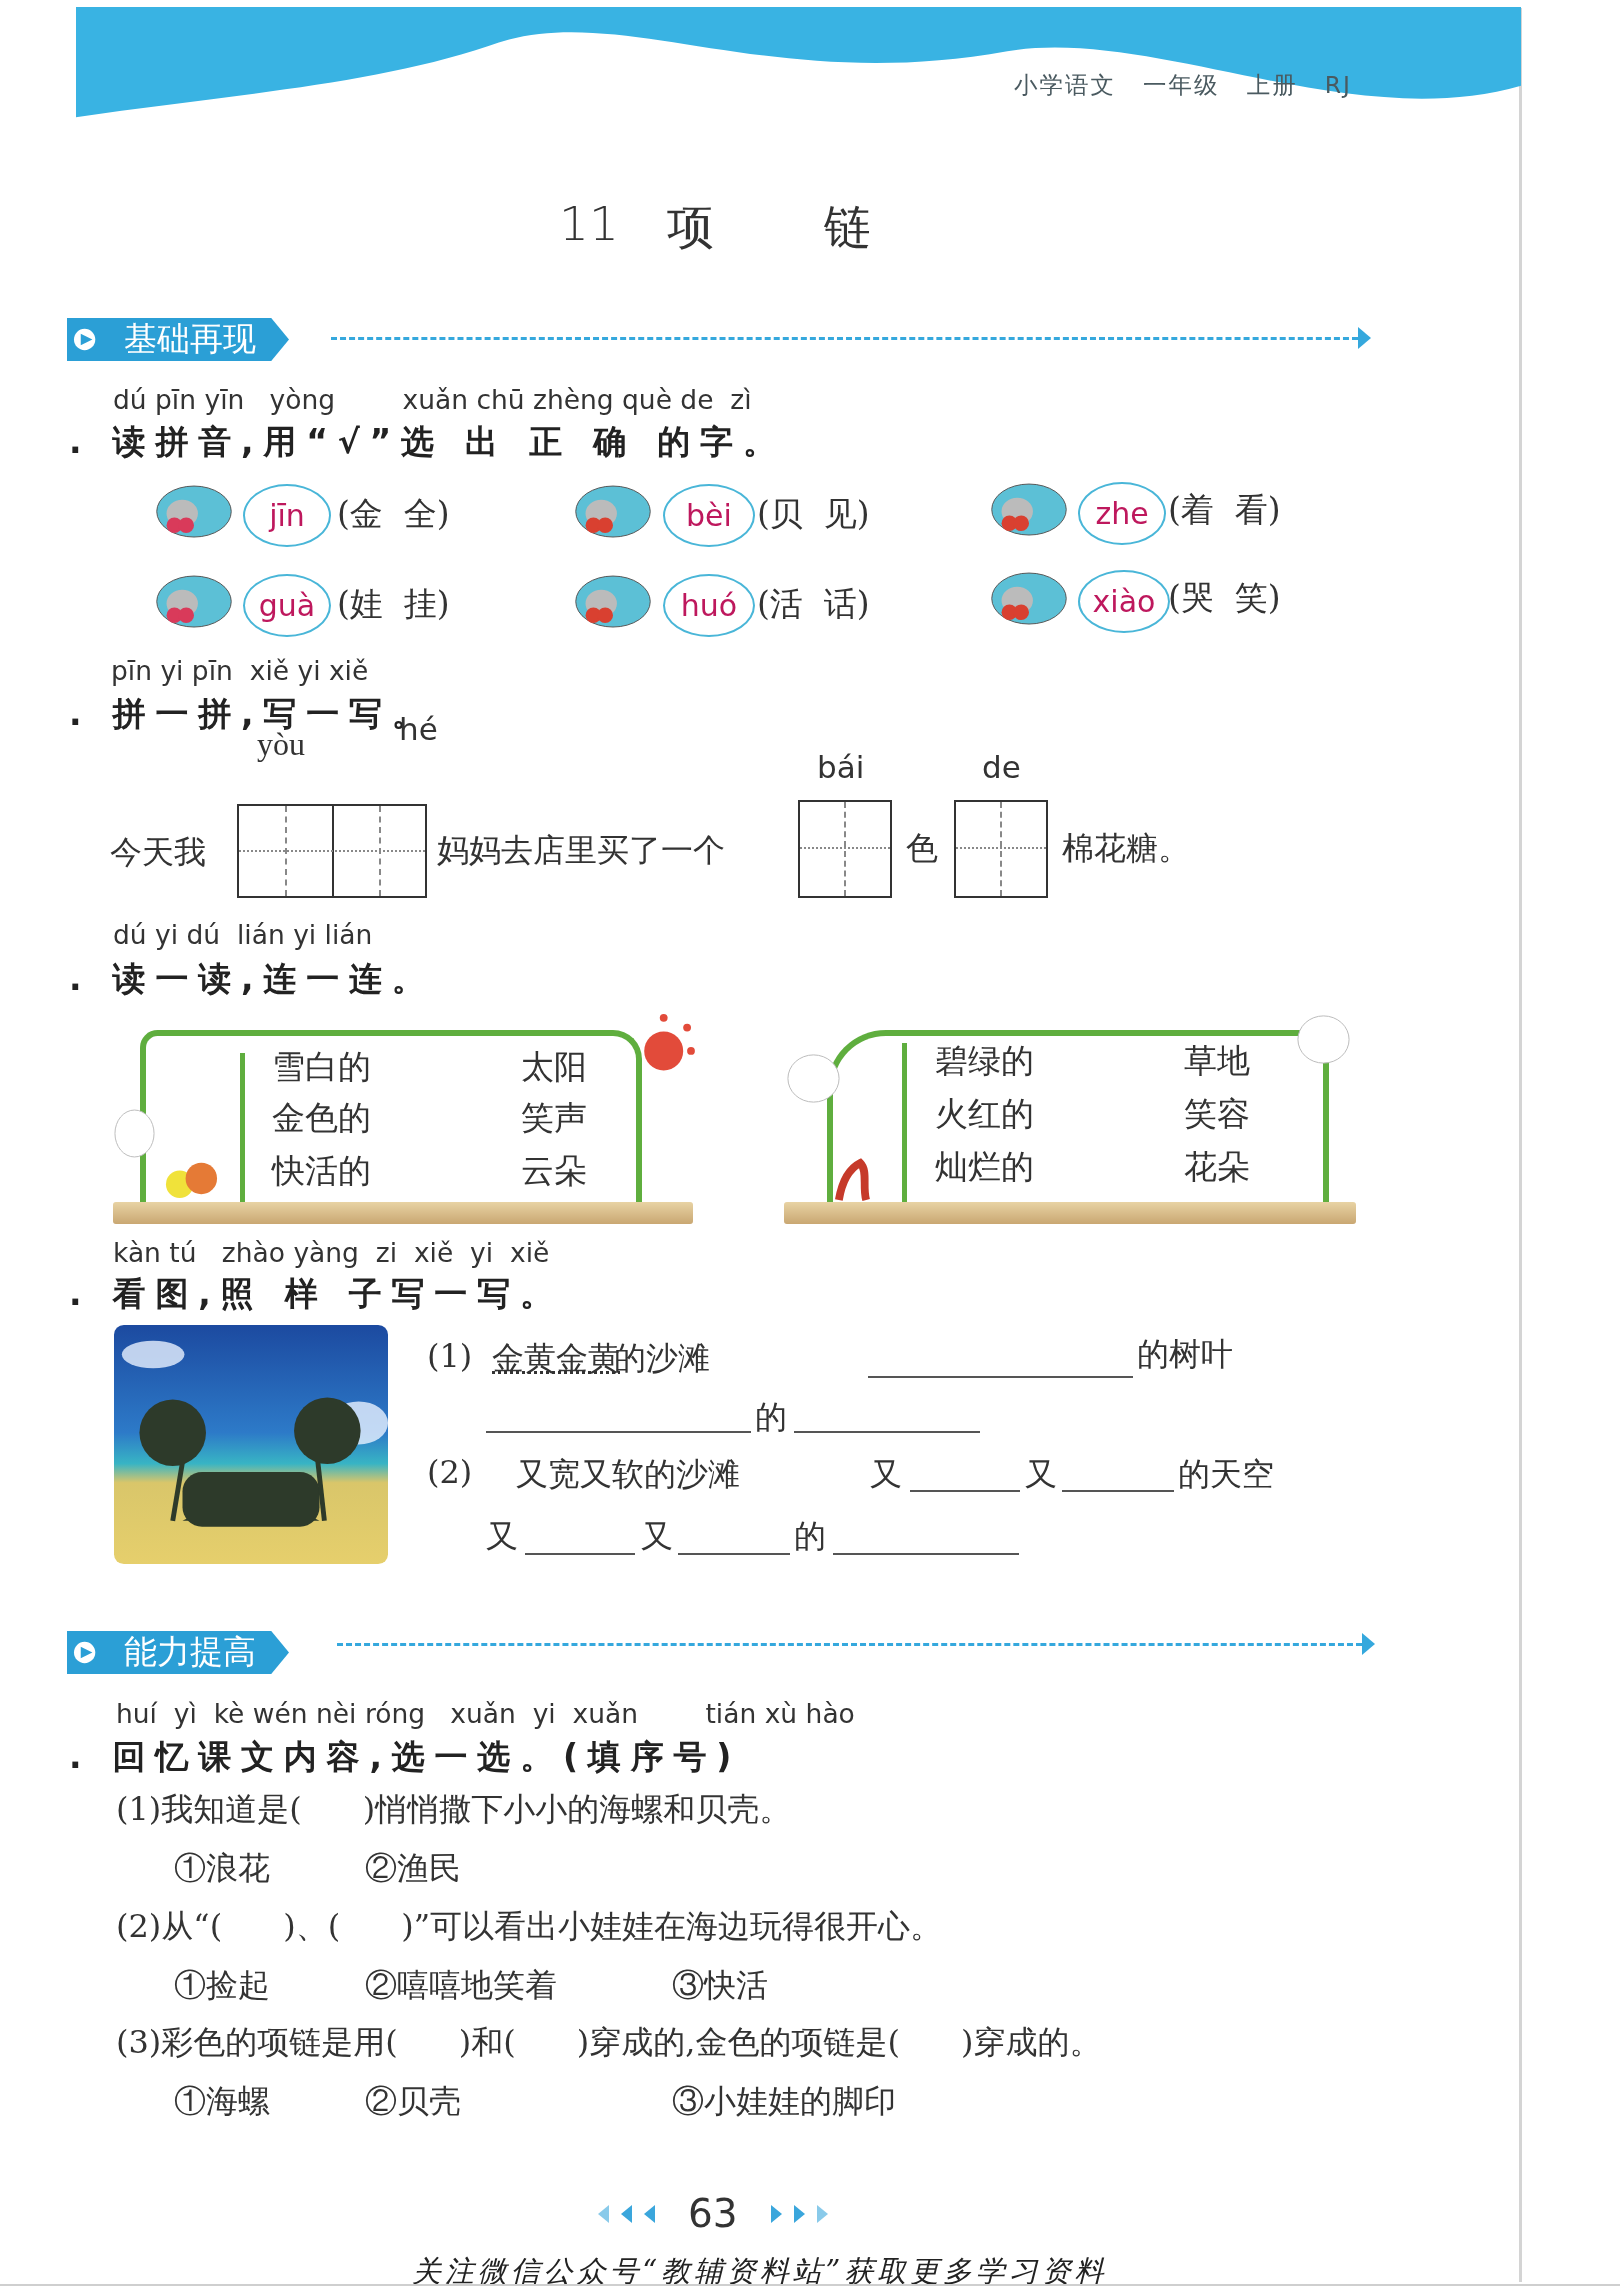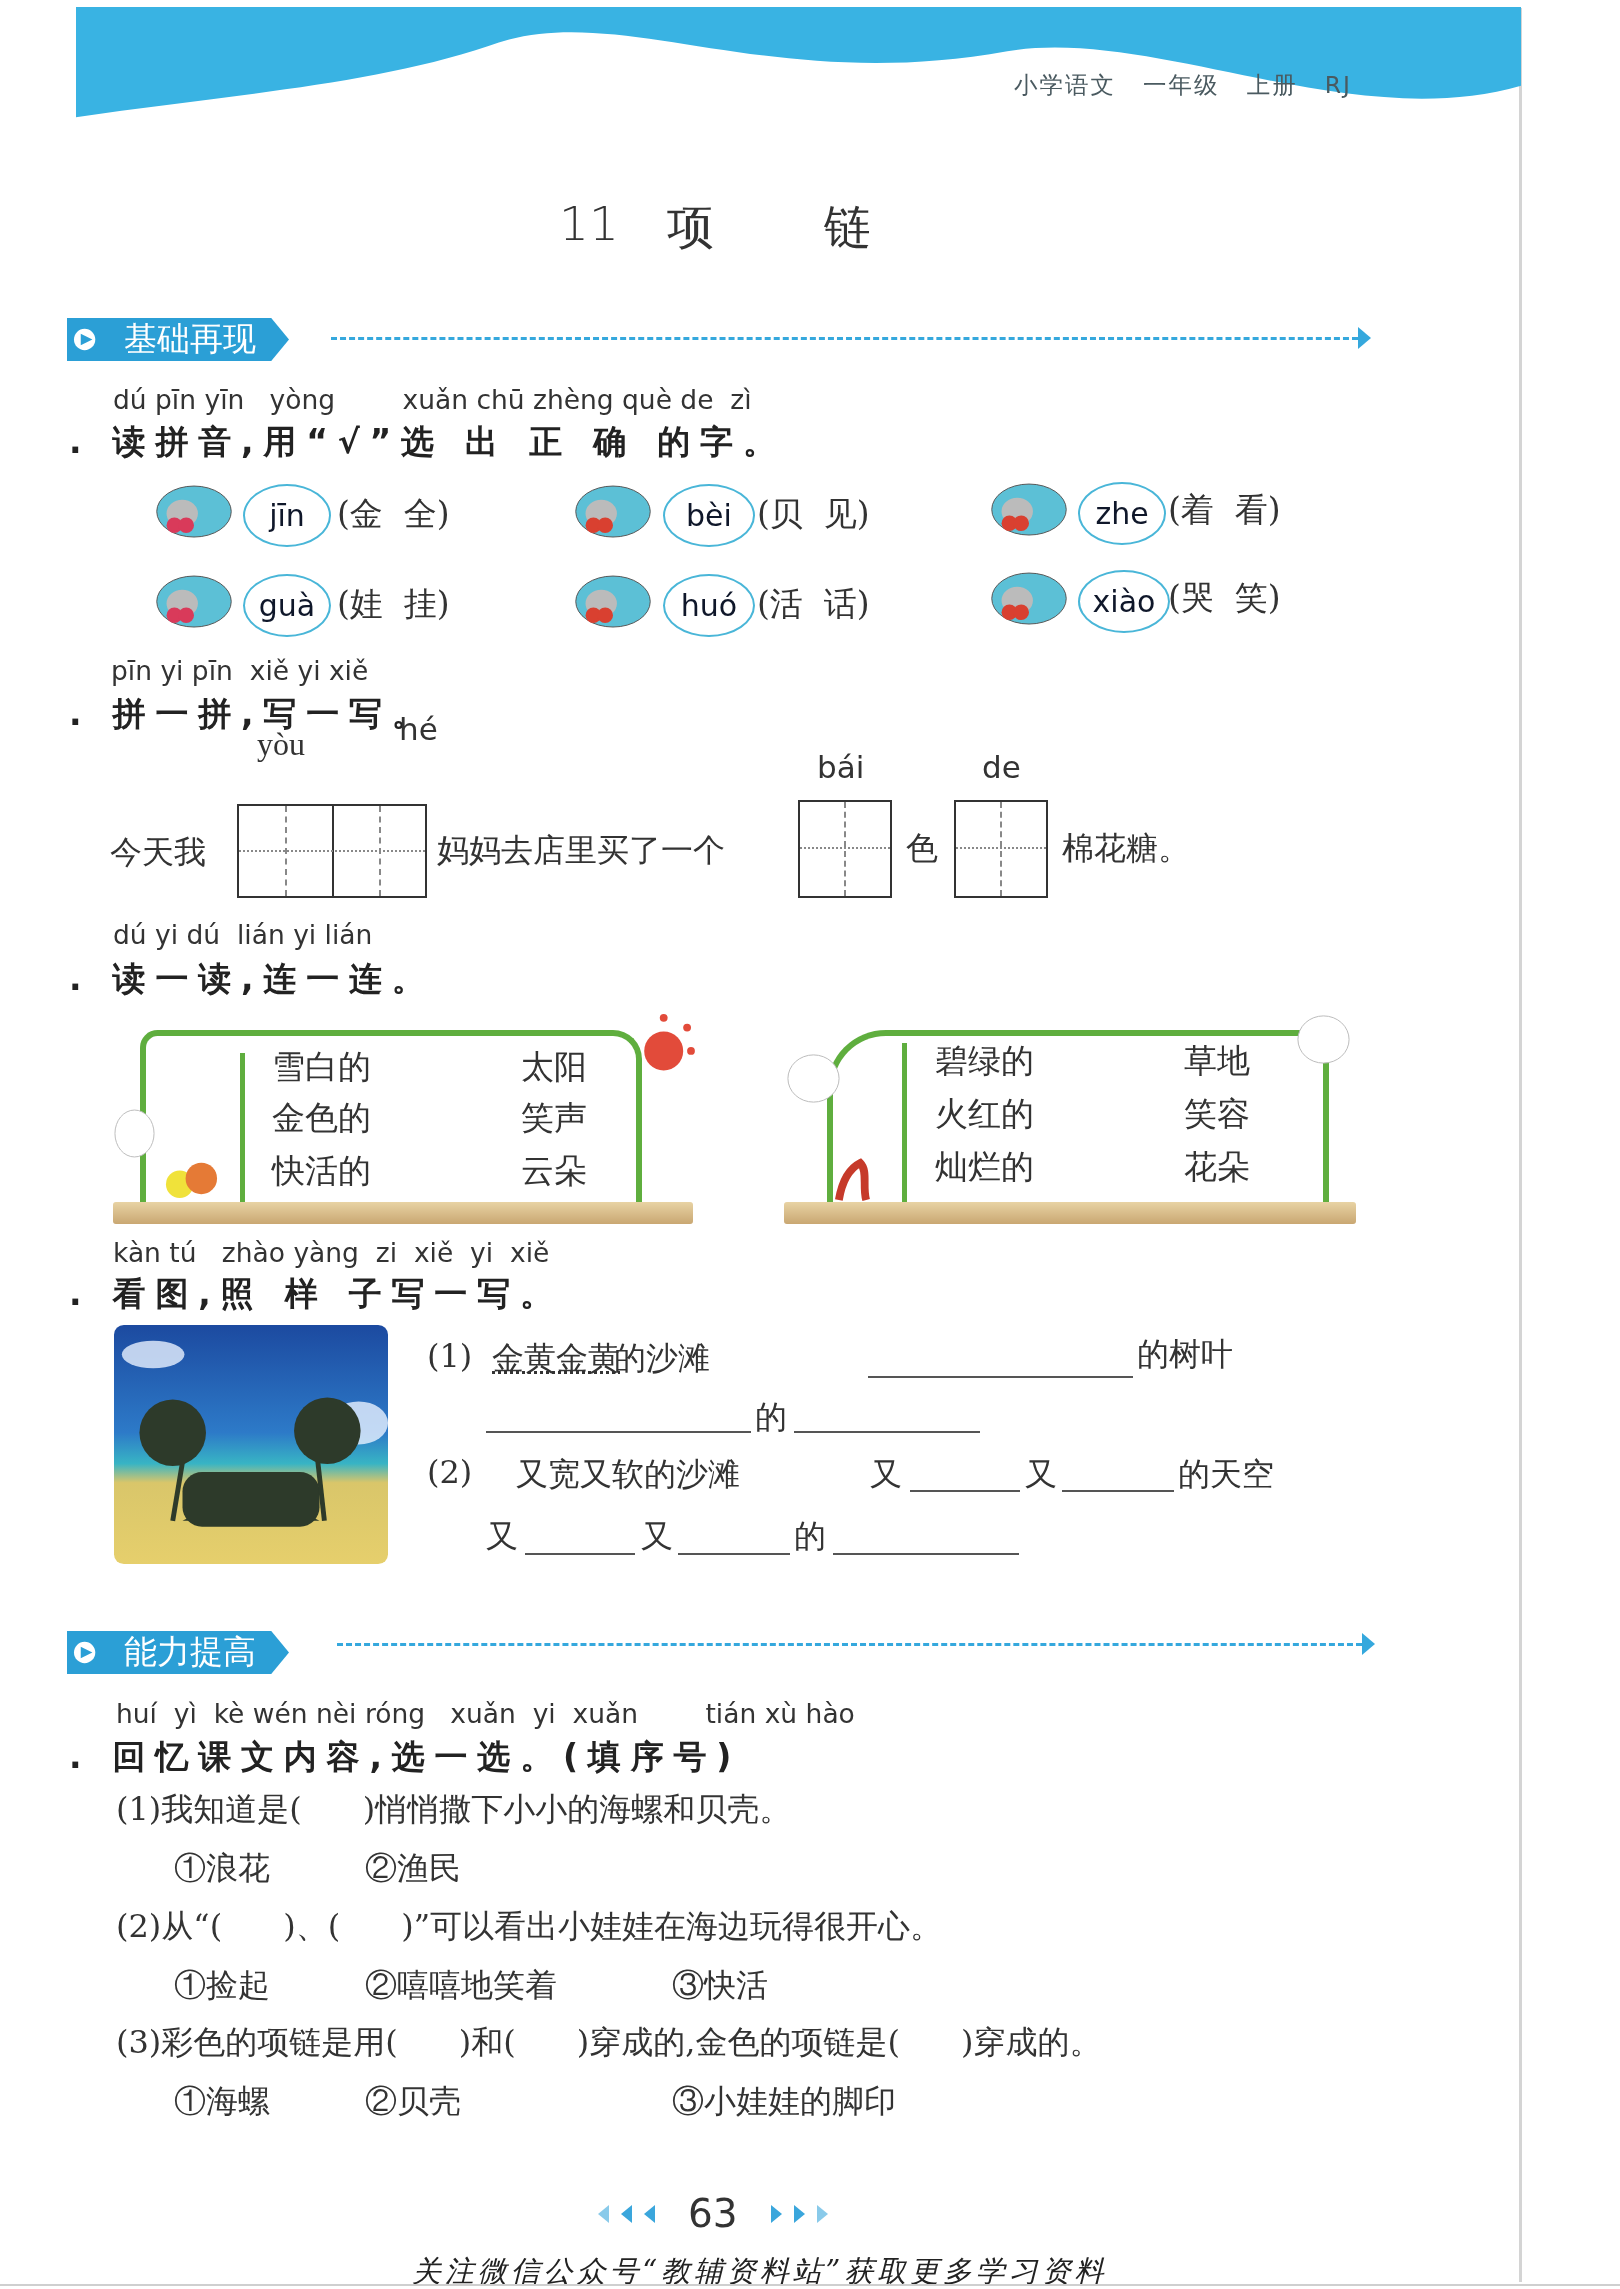--- a/index.html
+++ b/index.html
@@ -12,21 +12,21 @@
   .title .c1{width:157px;}
   .sec-head{position:absolute;left:67px;height:47px;display:flex;align-items:center;}
   .sec-badge{position:relative;height:43px;background:#2b9fd6;color:#fff;font-size:33px;padding:0 33px 0 57px;display:flex;align-items:center;clip-path:polygon(0 0,92% 0,100% 50%,92% 100%,0 100%);}
   .sec-icon{position:absolute;left:5.9px;top:5.9px;width:31px;height:31px;}
   .sec-line{position:absolute;height:0;border-top:3.9px dashed #35a8dd;}
   .sec-arrow{position:absolute;width:0;height:0;border-top:11.8px solid transparent;border-bottom:11.8px solid transparent;border-left:13.7px solid #35a8dd;}
   .pinyin{position:absolute;font-size:26.5px;color:#333;white-space:pre;font-family:"DejaVu Sans",sans-serif;}
   .qtitle{position:absolute;font-size:33px;font-weight:bold;color:#222;letter-spacing:9.8px;white-space:pre;}
   .txt{position:absolute;font-size:32px;color:#333;white-space:pre;font-family:"DejaVu Serif","Liberation Serif",serif;}
   .crab{position:absolute;width:98px;height:67px;}
-  .bubble{position:absolute;height:59px;border:2.9px solid #49b6d8;border-radius:50%;display:flex;align-items:center;justify-content:center;font-size:30px;color:#0f172a;background:#fff;}
+  .bubble{position:absolute;height:59px;border:2.9px solid #49b6d8;border-radius:50%;display:flex;align-items:center;justify-content:center;font-size:30px;color:#be185d;background:#fff;}
   .choice{position:absolute;font-size:33px;color:#333;white-space:pre;font-family:"DejaVu Serif",serif;}
   .tian{position:absolute;border:2.9px solid #333;box-sizing:border-box;background:#fff;}
   .tian .v{position:absolute;top:0;bottom:0;border-left:2px dashed #888;}
   .tian .h{position:absolute;left:0;right:0;border-top:2px dotted #888;}
   .tian .sep{position:absolute;top:0;bottom:0;border-left:2px solid #333;}
   .board{position:absolute;}
   .board .frame{position:absolute;border:6.9px solid #5fae3e;border-bottom:none;border-radius:17.6px 29px 0 0;}
   .board .shelf{position:absolute;height:21.6px;background:linear-gradient(#e8d3a4,#c9a772);border-radius:2.9px;}
   .board .inner{position:absolute;border-left:5.9px solid #5fae3e;}
   .word{position:absolute;font-size:33px;color:#333;font-family:"DejaVu Serif",serif;}

